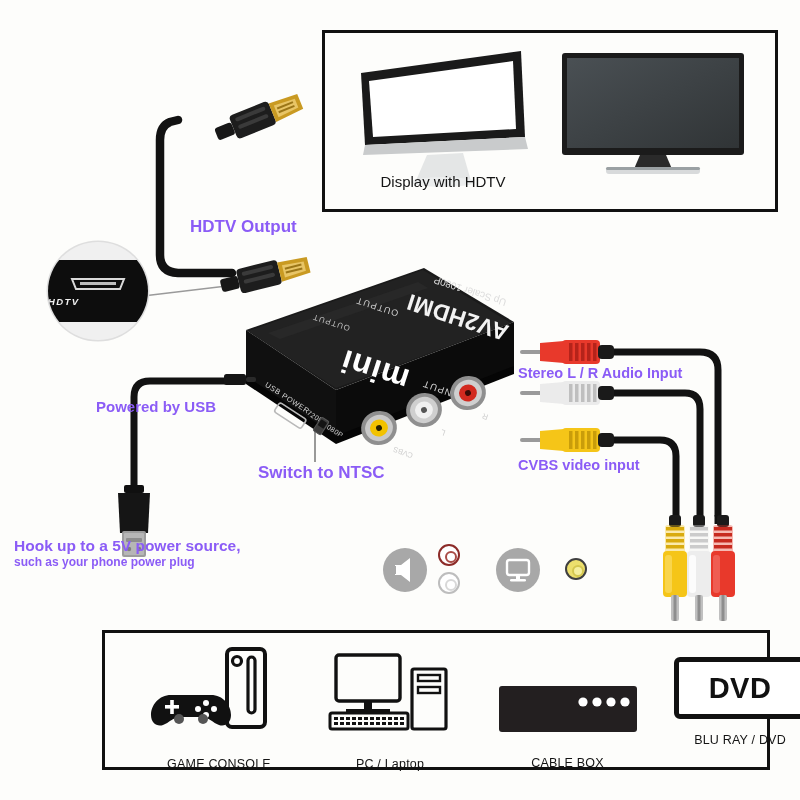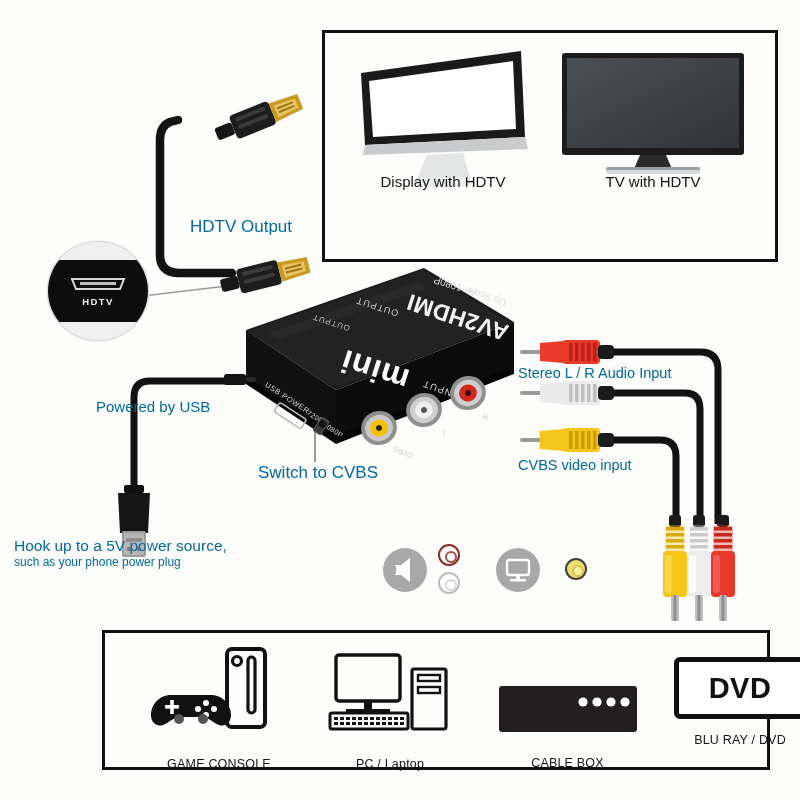--- a/index.html
+++ b/index.html
@@ -5,25 +5,25 @@
   html,body{margin:0;padding:0;}
   body{
     width:800px;height:800px;
     background:#fdfdfb;
     font-family:"Liberation Sans", sans-serif;
     overflow:hidden;
     position:relative;
   }
   #stage{position:absolute;left:0;top:0;width:800px;height:800px;}
   .abs{position:absolute;}
-  .lbl{color:#0369a1;font-size:15px;line-height:1.25;white-space:pre;}
+  .lbl{color:#8b5cf6;font-size:15px;line-height:1.25;white-space:pre;font-weight:bold;}
   .frame{border:3.5px solid #111;background:#fdfdfb;box-sizing:border-box;}
 
   
-  #panel-display{left:322px;top:30px;width:456px;height:232px;}
+  #panel-display{left:322px;top:30px;width:456px;height:182px;}
   #monitor-wrap{left:28px;top:12px;width:180px;height:122px;}
   #tv-wrap{left:235px;top:18px;width:186px;height:112px;}
   .cap{font-size:15px;color:#141414;text-align:center;white-space:nowrap;}
 
   
   #panel-devices{left:102px;top:630px;width:668px;height:140px;}
   .dev{position:absolute;text-align:center;}
   .dev .cap{margin-top:20px;font-size:12.5px;letter-spacing:.2px;}
 
   
@@ -91,21 +91,20 @@
           <linearGradient id="tvgrad" x1="0" y1="0" x2="1" y2="1">
             <stop offset="0%" stop-color="#4a5054"></stop>
             <stop offset="100%" stop-color="#303436"></stop>
           </linearGradient>
         </defs>
         <path d="M 80 104 L 106 104 L 112 118 L 74 118 Z" fill="#2a2a2a"></path>
         <rect x="46" y="116" width="94" height="7" rx="3" fill="#d8dadb"></rect>
         <rect x="46" y="116" width="94" height="3" rx="1.5" fill="#9aa0a3"></rect>
       </svg>
     </div>
-    <div class="abs cap" style="left:238px;top:140px;width:180px;">TV with HDTV</div>
   </div>
 
   <div class="abs" style="left:208px;top:92px;">
     <svg width="108" height="54" viewBox="0 0 108 54">
       <g transform="rotate(-22 54 27)">
         <rect x="6" y="18" width="18" height="13" rx="3" fill="#171717"></rect>
         <rect x="24" y="12" width="42" height="25" rx="4" fill="#1d1d1d"></rect>
         <rect x="29" y="16" width="32" height="4" rx="2" fill="#3a3a3a"></rect>
         <rect x="29" y="24" width="32" height="4" rx="2" fill="#3a3a3a"></rect>
         <path d="M 66 15 L 96 17 L 96 33 L 66 35 Z" fill="#c99a22"></path>
@@ -132,21 +131,21 @@
   </div>
 
   <div class="abs" style="left:48px;top:242px;width:100px;height:98px;border-radius:50%;overflow:hidden;background:#f0f0f0;box-shadow:0 0 0 1.5px #dedede;">
     <div class="abs" style="left:0;top:18px;width:100px;height:62px;background:#0d0d0d;"></div>
     <div class="abs" style="left:22px;top:34px;width:56px;height:16px;">
       <svg width="56" height="16" viewBox="0 0 56 16">
         <path d="M 2 3 L 54 3 L 50 13 L 6 13 Z" fill="none" stroke="#d9d9d9" stroke-width="2"></path>
         <rect x="10" y="6" width="36" height="3" fill="#bdbdbd"></rect>
       </svg>
     </div>
-    <div class="abs" style="left:0;top:54px;width:100px;text-align:center;color:#f1f1f1;font-size:9.5px;letter-spacing:1.4px;font-weight:bold;">HDTV</div>
+    <div class="abs" style="left:0;top:54px;width:100px;color:#f1f1f1;font-size:9.5px;letter-spacing:1.4px;font-weight:bold;font-style:italic;">HDTV</div>
   </div>
 
   <div class="abs" id="converter">
     <svg width="300" height="230" viewBox="0 0 300 230">
 
       <polygon points="18,92 196,30 286,84 108,152" fill="#1a1a1a"></polygon>
       <polygon points="20,93 195,32 283,85 108,150" fill="#222222"></polygon>
 
       <polygon points="18,92 108,152 108,200 18,140" fill="#101010"></polygon>
 
@@ -228,21 +227,21 @@
 
   <div class="abs lbl" id="t-hdtv-output">HDTV Output</div>
 
   <div class="abs lbl" id="t-powered">Powered by USB</div>
 
   <div class="abs" id="t-hook">
     <div class="lbl" style="font-size:15.5px;">Hook up to a 5V power source,</div>
     <div class="lbl" style="font-size:12px;">such as your phone power plug</div>
   </div>
 
-  <div class="abs lbl" id="t-switch">Switch to CVBS</div>
+  <div class="abs lbl" id="t-switch">Switch to NTSC</div>
 
   <div class="abs lbl" id="t-stereo">Stereo L / R Audio Input</div>
 
   <div class="abs lbl" id="t-cvbs">CVBS video input</div>
 
   <div class="abs" style="left:520px;top:336px;">
     <svg width="100" height="32" viewBox="0 0 100 32">
       <rect x="0" y="14" width="22" height="4" rx="2" fill="#9a9a9a"></rect>
       <path d="M 20 7 L 44 5 L 44 27 L 20 25 Z" fill="#e8392b"></path>
       <rect x="42" y="4" width="38" height="24" rx="4" fill="#e8392b"></rect>

